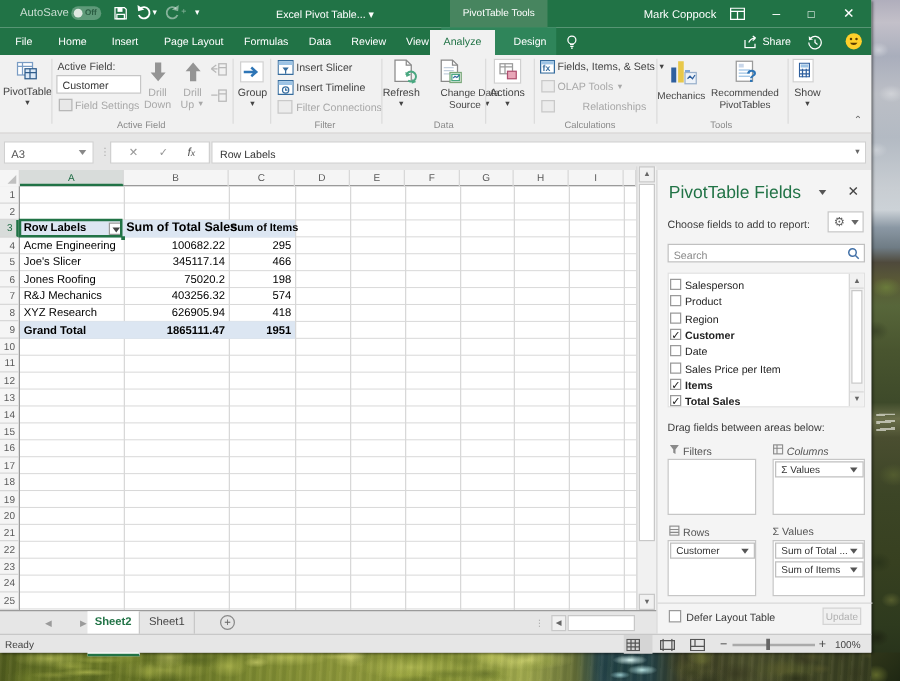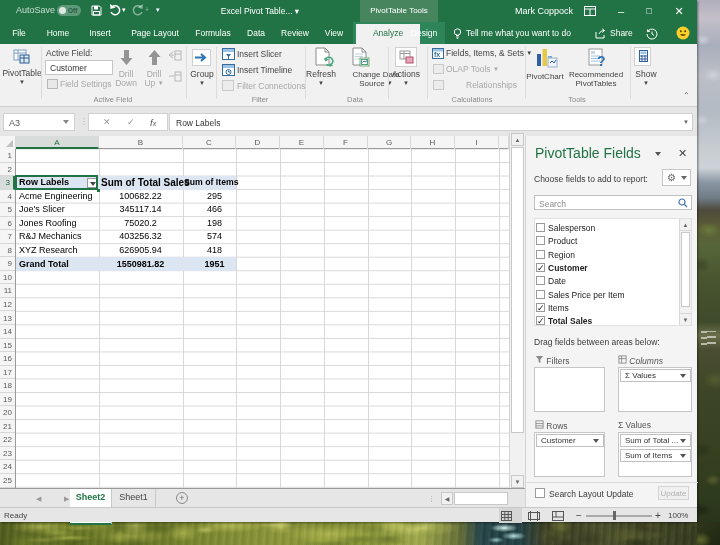--- a/index.html
+++ b/index.html
@@ -147,21 +147,21 @@
 .ch { position:absolute; top:0; height:13px; border-right:1px solid #d8d8d8; font-size:8px; color:#5a5a5a; text-align:center; line-height:13px; }
 .ch.sel { background:#d8dcda; color:#1d6b43; border-bottom:2px solid #217346; }
 #rowhead { position:absolute; left:0; top:13px; width:16px; height:339px; background:#f5f5f5; border-right:1px solid #9a9a9a; }
 .rh { position:absolute; left:0; width:15px; height:13.54px; border-bottom:1px solid #d8d8d8; font-size:8px; color:#5a5a5a; text-align:right; padding-right:3px; line-height:13px; }
 .rh.sel { background:#d8dcda; color:#1d6b43; border-right:2px solid #217346; }
 #grid { position:absolute; left:16px; top:13px; width:493px; height:339px;
   background-image:linear-gradient(to bottom,#d8d8d8 1px,transparent 1px);
   background-size:100% 13.54px; background-position:0 13px; }
 .vline { position:absolute; top:0; width:1px; height:339px; background:#d8d8d8; }
 .cell { position:absolute; font-size:9px; color:#000; line-height:13px; white-space:nowrap; }
-.cell.num { text-align:center; }
+.cell.num { text-align:right; }
 .blue { background:#dce6f2; }
 
 
 #vscroll { left:509px; top:133px; width:16px; height:355px; background:#f1f1f1; border-left:1px solid #d4d4d4; }
 #vscroll .up, #vscroll .dn { position:absolute; left:1px; width:13px; height:13px; background:#f1f1f1; border:1px solid #c8c8c8; }
 #vscroll .thumb { position:absolute; left:1px; top:14px; width:13px; height:286px; background:#fff; border:1px solid #c8c8c8; }
 
 
 #panel { left:525px; top:136px; width:172px; height:371px; background:#f4f4f4; border-left:1px solid #d4d4d4; }
 .fitem { position:absolute; left:0px; height:13px; }
@@ -225,27 +225,26 @@
     <div class="abs" id="tabrow">
       <div class="ctx"></div>
       <span class="rtab" style="left:6px; width:26px;">File</span>
       <span class="rtab" style="left:40px; width:36px;">Home</span>
       <span class="rtab" style="left:82px; width:36px;">Insert</span>
       <span class="rtab" style="left:124px; width:62px;">Page Layout</span>
       <span class="rtab" style="left:188px; width:50px;">Formulas</span>
       <span class="rtab" style="left:240px; width:32px;">Data</span>
       <span class="rtab" style="left:274px; width:42px;">Review</span>
       <span class="rtab" style="left:318px; width:32px;">View</span>
-      <span class="rtab active" style="left:356px; width:64px;">Analyze</span>
+      <span class="rtab active" style="left:344px; width:52px;">Analyze</span>
       <span class="rtab" style="left:403px; width:42px;">Design</span>
       <svg style="position:absolute; left:453px; top:6px;" width="9" height="12" viewBox="0 0 9 12">
           <circle cx="4.5" cy="4" r="3.2" fill="none" stroke="#fff"></circle>
           <path d="M3 7.5 H6 M3.2 9 H5.8 M3.8 10.5 H5.2" stroke="#fff" fill="none"></path>
         </svg>
-      <span id="tellme" style="left:466px;">Tell me what you want to do</span>
       <svg style="position:absolute; left:595px; top:6px;" width="12" height="11" viewBox="0 0 12 11">
           <path d="M1 4 V10 H9 V7" fill="none" stroke="#fff"></path>
           <path d="M4 6 C5 3.5 7 2.5 9.5 2.5 M9.5 2.5 L7.2 0.8 M9.5 2.5 L7.2 4.5" fill="none" stroke="#fff"></path>
         </svg>
       <span id="share" style="left:610px;">Share</span>
       <svg style="position:absolute; left:646px; top:6px;" width="12" height="12" viewBox="0 0 12 12">
           <path d="M2.5 2.5 A5 5 0 1 1 1 6" fill="none" stroke="#fff"></path>
           <path d="M1 1 L1.2 4.2 L4.4 3.6 Z" fill="#fff"></path>
           <path d="M6 3.5 V6 L8 7.5" fill="none" stroke="#fff"></path>
         </svg>
@@ -361,21 +360,21 @@
       <div class="rbtn-lbl grey" style="left:446px; top:37px; width:70px; text-align:left;margin-left:20px;">Relationships</div>
       <div class="gsep" style="left:525px;"></div>
 
       <svg style="position:absolute; left:536px; top:4px;" width="22" height="20" viewBox="0 0 22 20">
         <rect x="1" y="6" width="4" height="12" fill="#2e5f9e"></rect>
         <rect x="6.5" y="1" width="4.5" height="17" fill="#e8c84a"></rect>
         <rect x="12" y="8" width="4" height="10" fill="#7da7d9"></rect>
         <rect x="12" y="10" width="9" height="9" fill="#eef3f9" stroke="#9ab1cc"></rect>
         <path d="M14 15 l2 -2 l2 2 l2 -3" stroke="#2e5f9e" fill="none"></path>
       </svg>
-      <div class="rbtn-lbl" style="left:523px; top:28px; width:44px; font-size:8px;">PivotChart</div>
+      <div class="rbtn-lbl" style="left:523px; top:28px; width:44px; font-size:8px;">Mechanics</div>
       <svg style="position:absolute; left:588px; top:4px;" width="20" height="20" viewBox="0 0 20 20">
         <rect x="1" y="1" width="13" height="16" fill="#fff" stroke="#9a9a9a"></rect>
         <rect x="3" y="3" width="4" height="3" fill="#c9d7ea"></rect>
         <line x1="3" y1="8" x2="12" y2="8" stroke="#9cc3e5"></line>
         <line x1="3" y1="10.5" x2="12" y2="10.5" stroke="#9cc3e5"></line>
         <line x1="3" y1="13" x2="12" y2="13" stroke="#9cc3e5"></line>
         <text x="9" y="17.5" font-size="14" font-weight="bold" fill="#2e75b6">?</text>
       </svg>
       <div class="rbtn-lbl" style="left:565px; top:26px; width:62px; font-size:8px;">Recommended<br>PivotTables</div>
       <div class="gsep" style="left:630px;"></div>
@@ -491,21 +490,21 @@
         <div class="cell num" style="left:180px; top:67.9px; width:37px;">198</div>
         <div class="cell" style="left:3px; top:81.4px;">R&amp;J Mechanics</div>
         <div class="cell num" style="left:85px; top:81.4px; width:79px;">403256.32</div>
         <div class="cell num" style="left:180px; top:81.4px; width:37px;">574</div>
         <div class="cell" style="left:3px; top:94.9px;">XYZ Research</div>
         <div class="cell num" style="left:85px; top:94.9px; width:79px;">626905.94</div>
         <div class="cell num" style="left:180px; top:94.9px; width:37px;">418</div>
 
         <div class="cell blue" style="left:0; top:108.4px; width:220px; height:13.5px;"></div>
         <div class="cell" style="left:3px; top:108.6px; font-weight:bold;">Grand Total</div>
-        <div class="cell num" style="left:85px; top:108.6px; width:79px; font-weight:bold;">1550981.82</div>
+        <div class="cell num" style="left:85px; top:108.6px; width:79px; font-weight:bold;">1865111.47</div>
         <div class="cell num" style="left:180px; top:108.6px; width:37px; font-weight:bold;">1951</div>
       </div>
     </div>
     <div class="abs" id="vscroll">
       <div class="up" style="top:0; text-align:center; font-size:6px; color:#666; line-height:12px;">▲</div>
       <div class="thumb"></div>
       <div class="dn" style="bottom:0; text-align:center; font-size:6px; color:#666; line-height:12px;">▼</div>
     </div>
     <div class="abs" id="panel">
       <div style="position:absolute; left:9px; top:9px; font-size:14px; color:#217346;">PivotTable Fields</div>
@@ -543,21 +542,21 @@
         <div class="fitem" style="top:56.4px;">
             <span class="cb"></span>
             <span class="fl">Date</span>
           </div>
         <div class="fitem" style="top:69.7px;">
             <span class="cb"></span>
             <span class="fl">Sales Price per Item</span>
           </div>
         <div class="fitem" style="top:83px;">
             <span class="cb ck">✓</span>
-            <span class="fl" style="font-weight:normal;text-align:right;">Items</span>
+            <span class="fl" style="font-weight:bold;text-align:right;">Items</span>
           </div>
         <div class="fitem" style="top:96.4px;">
             <span class="cb ck">✓</span>
             <span class="fl" style="font-weight:bold;">Total Sales</span>
           </div>
         <div style="position:absolute; right:0; top:0; width:12px; height:106px; background:#f1f1f1; border-left:1px solid #d8d8d8;">
           <div style="position:absolute; top:0; left:0; width:11px; height:12px; border-bottom:1px solid #d8d8d8; text-align:center; font-size:6px; color:#666; line-height:12px;">▲</div>
           <div style="position:absolute; top:13px; left:1px; width:9px; height:75px; background:#fff; border:1px solid #c8c8c8;"></div>
           <div style="position:absolute; bottom:0; left:0; width:11px; height:12px; border-top:1px solid #d8d8d8; text-align:center; font-size:6px; color:#666; line-height:12px;">▼</div>
         </div>
@@ -584,21 +583,21 @@
       <div class="arealbl" style="left:92px; top:284px;">Σ Values</div>
       <div class="areabox" style="left:8px; top:296px; width:71px; height:45px;">
         <div class="fielddd" style="left:1px; top:1px; width:68px;">Customer<span class="da"></span></div>
       </div>
       <div class="areabox" style="left:92px; top:296px; width:74px; height:45px;">
         <div class="fielddd" style="left:1px; top:1px; width:71px;">Sum of Total ...<span class="da"></span></div>
         <div class="fielddd" style="left:1px; top:16px; width:71px;">Sum of Items<span class="da"></span></div>
       </div>
       <div style="position:absolute; left:0px; top:346px; width:172px; height:1px; background:#d8d8d8;"></div>
       <div style="position:absolute; left:9px; top:352px; width:10px; height:10px; background:#fff; border:1px solid #9a9a9a;"></div>
-      <div style="position:absolute; left:23px; top:353px; font-size:8.5px; color:#3a3a3a;">Search Layout Update</div>
+      <div style="position:absolute; left:23px; top:353px; font-size:8.5px; color:#3a3a3a;">Defer Layout Table</div>
       <div style="position:absolute; left:132px; top:350px; width:31px; height:14px; background:#f0f0f0; border:1px solid #d4d4d4; font-size:8px; color:#b0b0b0; text-align:center; line-height:13px;">Update</div>
     </div>
     <div class="abs" id="tabsbar">
       <span style="position:absolute; left:36px; top:6px; font-size:7px; color:#9a9a9a;">◀</span>
       <span style="position:absolute; left:64px; top:6px; font-size:7px; color:#9a9a9a;">▶</span>
       <div style="position:absolute; left:70px; top:0; width:42px; height:36px; background:#fff; border-right:1px solid #c8c8c8; border-bottom:2px solid #217346; font-size:9px; font-weight:bold; color:#217346; text-align:center; line-height:17px;">Sheet2</div>
       <div style="position:absolute; left:112px; top:0; width:44px; height:19px; border-right:1px solid #c8c8c8; font-size:9px; color:#444; text-align:center; line-height:17px;">Sheet1</div>
       <div style="position:absolute; left:176px; top:3px; width:12px; height:12px; border:1px solid #8a8a8a; border-radius:50%; text-align:center; line-height:11px; font-size:9px; color:#666;">+</div>
       <span style="position:absolute; left:428px; top:6px; font-size:7px; color:#9a9a9a;">⋮</span>
       <div style="position:absolute; left:441px; top:3px; width:12px; height:13px; background:#f1f1f1; border:1px solid #c8c8c8; text-align:center; font-size:6px; color:#666; line-height:13px;">◀</div>

